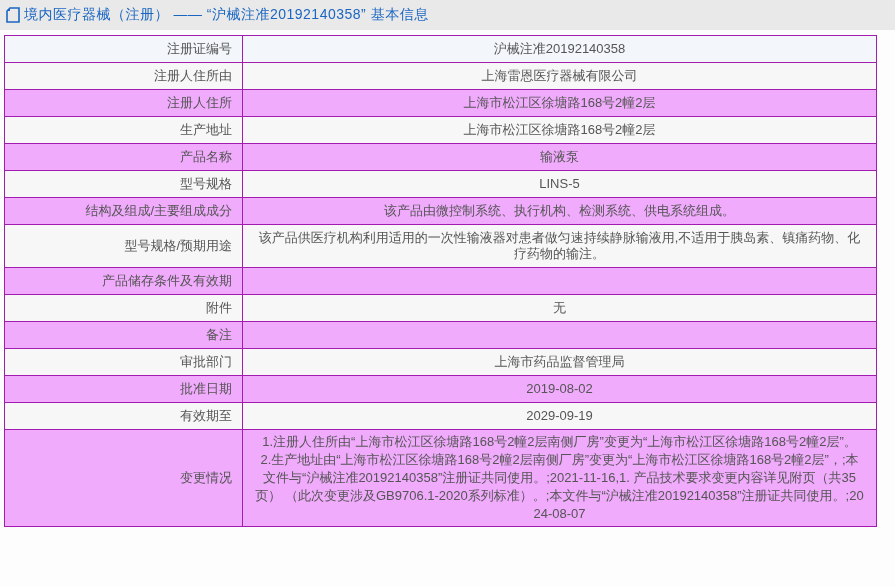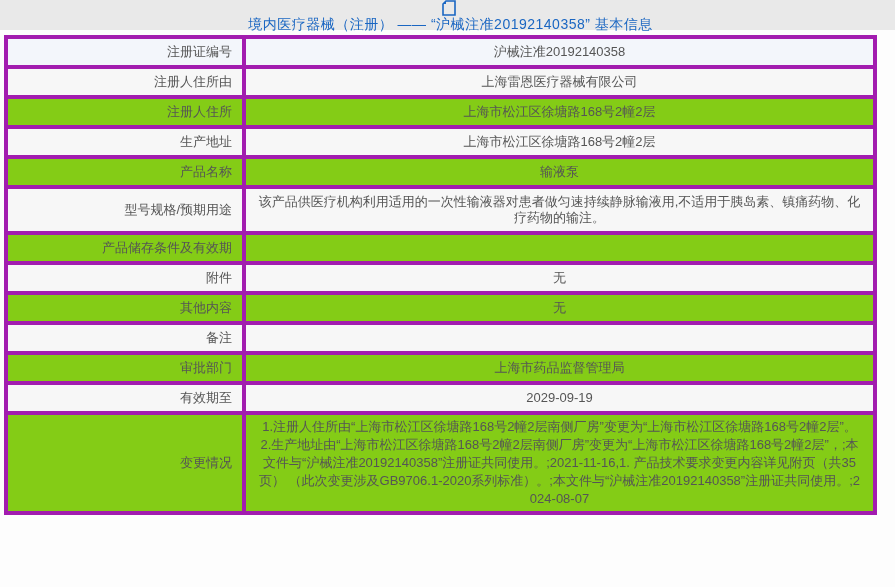--- a/index.html
+++ b/index.html
@@ -11,45 +11,44 @@
     color: #555;
     overflow: hidden;
   }
   .header-bar {
     width: 100%;
     height: 30px;
     background: #e9e9e9;
     display: flex;
     align-items: center;
     padding-left: 6px;
-    flex-direction: column;
   }
   .doc-icon {
     display: inline-flex;
     align-items: center;
     margin-right: 4px;
   }
   .page-title {
     color: #1a66c2;
     font-size: 14px;
     letter-spacing: 0.5px;
   }
   table.info-table {
     border-collapse: collapse;
     table-layout: fixed;
     width: 873px;
     margin: 5px 0 0 4px;
     background: #fff;
   }
   table.info-table td {
-    border: 4px solid #a21caf;
+    border: 1px solid #a21caf;
     vertical-align: middle;
     word-break: break-all;
   }
-  table.info-table tr { background: #84cc16; }
+  table.info-table tr { background: #f0abfc; }
   table.info-table tr:nth-child(even) { background: #f7f7f7; }
   table.info-table tr:first-child { background: #f3f6fb; }
   td.label-cell {
     width: 238px;
     text-align: right;
     padding: 5px 10px;
     line-height: 16px;
     color: #555;
   }
   td.value-cell {
@@ -89,42 +88,50 @@
     </tr>
     <tr>
       <td class="label-cell">生产地址</td>
       <td class="value-cell">上海市松江区徐塘路168号2幢2层</td>
     </tr>
     <tr>
       <td class="label-cell">产品名称</td>
       <td class="value-cell">输液泵</td>
     </tr>
     <tr>
+      <td class="label-cell">型号规格</td>
+      <td class="value-cell">LINS-5</td>
+    </tr>
+    <tr>
+      <td class="label-cell">结构及组成/主要组成成分</td>
+      <td class="value-cell">该产品由微控制系统、执行机构、检测系统、供电系统组成。</td>
+    </tr>
+    <tr>
       <td class="label-cell">型号规格/预期用途</td>
       <td class="value-cell">该产品供医疗机构利用适用的一次性输液器对患者做匀速持续静脉输液用,不适用于胰岛素、镇痛药物、化疗药物的输注。</td>
     </tr>
     <tr>
       <td class="label-cell">产品储存条件及有效期</td>
       <td class="value-cell"></td>
     </tr>
     <tr>
       <td class="label-cell">附件</td>
       <td class="value-cell">无</td>
     </tr>
     <tr>
-      <td class="label-cell">其他内容</td>
-      <td class="value-cell">无</td>
-    </tr>
-    <tr>
       <td class="label-cell">备注</td>
       <td class="value-cell"></td>
     </tr>
     <tr>
       <td class="label-cell">审批部门</td>
       <td class="value-cell">上海市药品监督管理局</td>
+    </tr>
+    <tr>
+      <td class="label-cell">批准日期</td>
+      <td class="value-cell">2019-08-02</td>
     </tr>
     <tr>
       <td class="label-cell">有效期至</td>
       <td class="value-cell">2029-09-19</td>
     </tr>
     <tr>
       <td class="label-cell">变更情况</td>
       <td class="value-cell multiline">
         <div>1.注册人住所由“上海市松江区徐塘路168号2幢2层南侧厂房”变更为“上海市松江区徐塘路168号2幢2层”。</div>
         <div>2.生产地址由“上海市松江区徐塘路168号2幢2层南侧厂房”变更为“上海市松江区徐塘路168号2幢2层”，;本文件与“沪械注准20192140358”注册证共同使用。;2021-11-16,1. 产品技术要求变更内容详见附页（共35页） （此次变更涉及GB9706.1-2020系列标准）。;本文件与“沪械注准20192140358”注册证共同使用。;2024-08-07</div>

